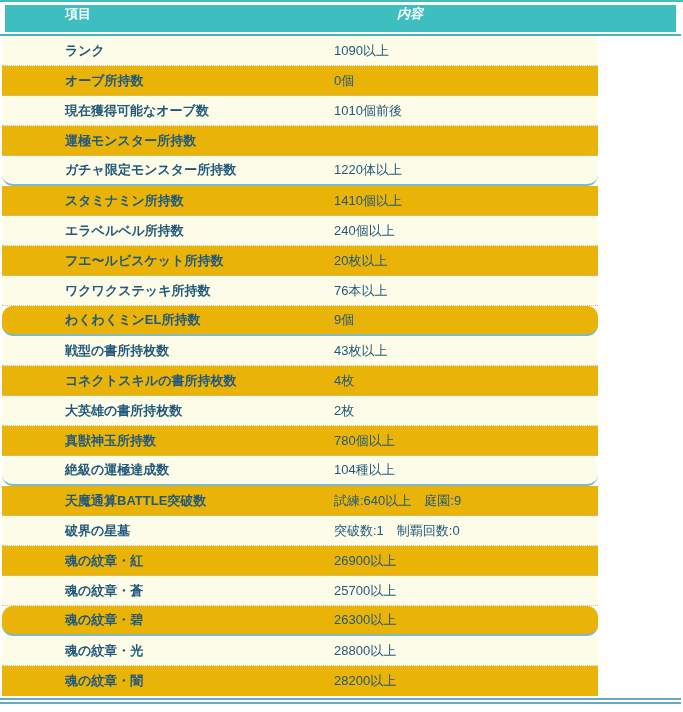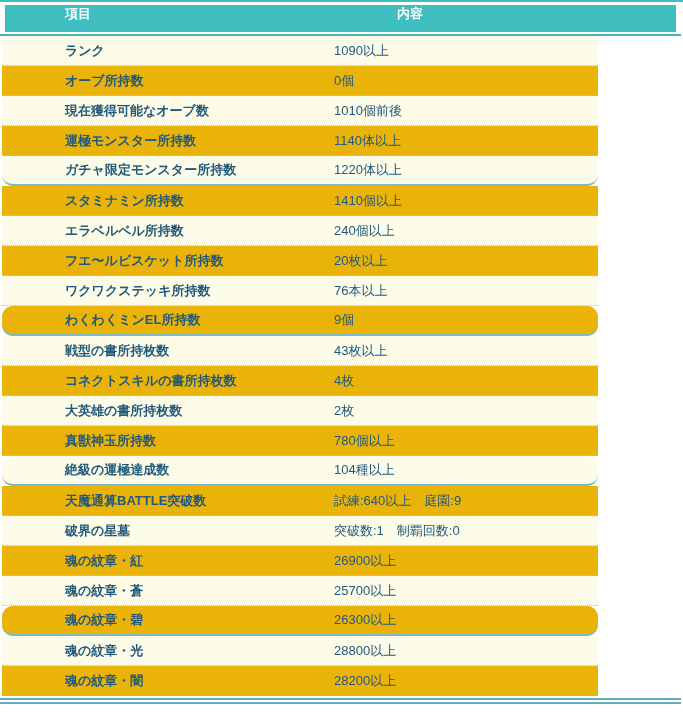--- a/index.html
+++ b/index.html
@@ -16,21 +16,21 @@
     margin:3px 7px 0 5px;
     height:27px;
     background:#3fbec0;
     display:flex;
     align-items:flex-start;
     color:#ffffff;
     font-size:13px;
     font-weight:bold;
   }
   .header-row .h-item{width:392px;padding-left:60px;box-sizing:border-box;}
-  .header-row .h-value{flex:1;}
+  .header-row .h-value{flex:1;font-style:italic;}
 
   .header-underline{margin-top:2px;height:2px;background:#49b0bd;width:681px;}
 
   .rows{width:607px;}
   .row{
     margin-left:2px;
     margin-right:9px;
     height:29px;
     display:flex;
     align-items:center;
@@ -82,21 +82,20 @@
       <div class="row alt">
         <div class="cell-item">オーブ所持数</div>
         <div class="cell-value">0個</div>
       </div>
       <div class="row">
         <div class="cell-item">現在獲得可能なオーブ数</div>
         <div class="cell-value">1010個前後</div>
       </div>
       <div class="row alt">
         <div class="cell-item">運極モンスター所持数</div>
-        <div class="cell-value">1140体以上</div>
       </div>
       <div class="row group-end">
         <div class="cell-item">ガチャ限定モンスター所持数</div>
         <div class="cell-value">1220体以上</div>
       </div>
       <div class="row alt">
         <div class="cell-item">スタミナミン所持数</div>
         <div class="cell-value">1410個以上</div>
       </div>
       <div class="row">

